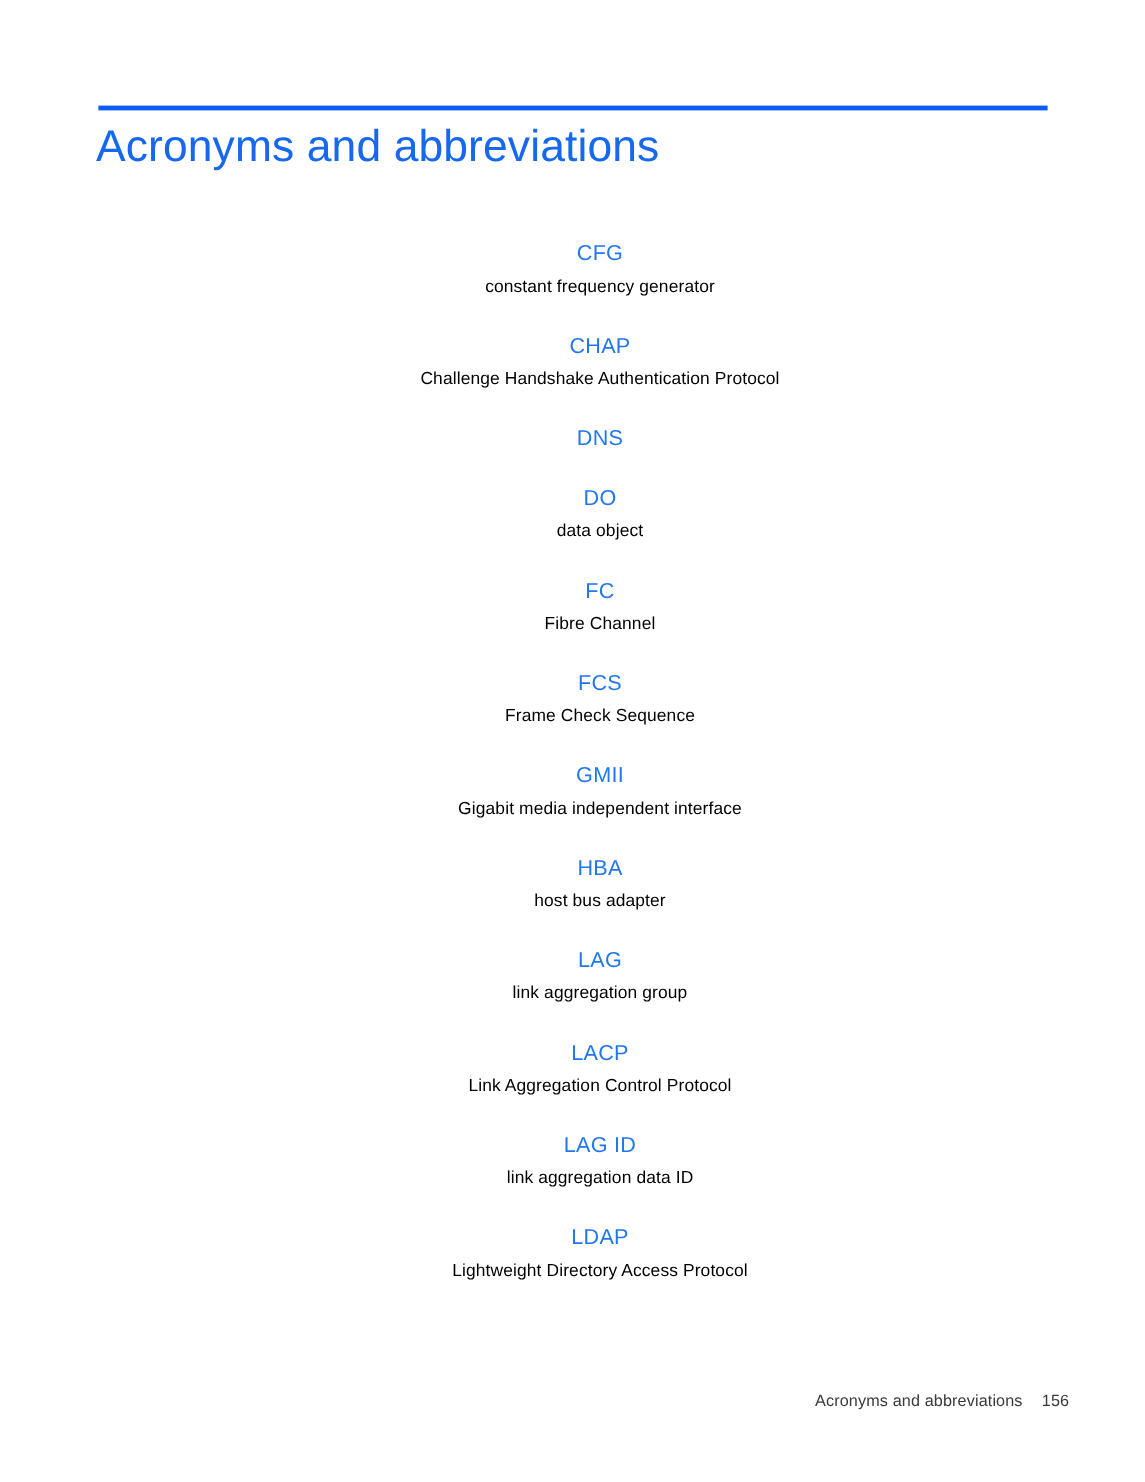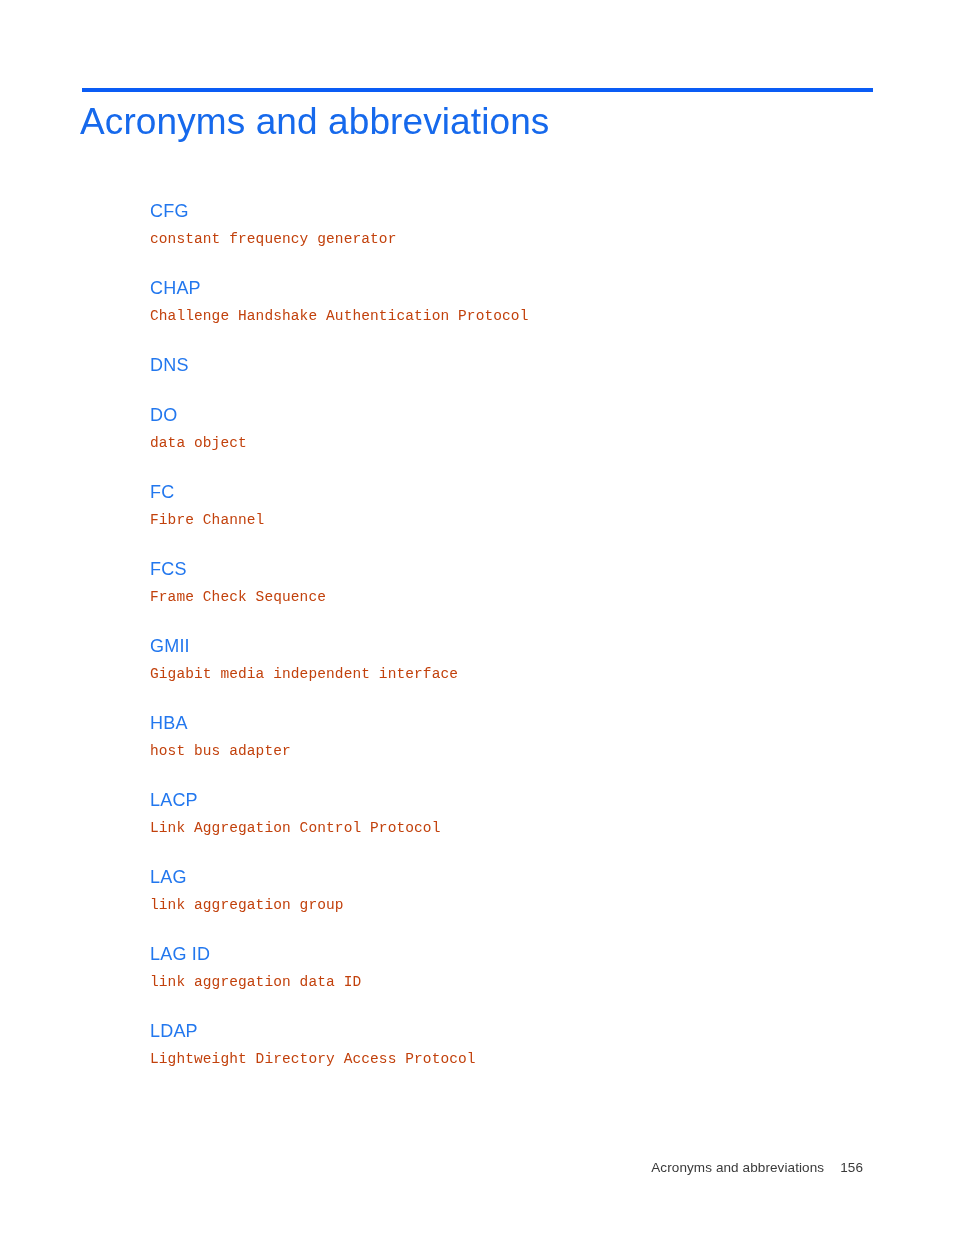--- a/index.html
+++ b/index.html
@@ -51,51 +51,52 @@
   
   .glossary {
     position: absolute;
     left: 150px;
     top: 200px;
     width: 700px;
   }
 
   .entry {
     margin: 0 0 28px 0;
+    text-align: center;
   }
 
   .entry:last-child {
     margin-bottom: 16px;
   }
 
   .entry-term {
     margin: 0 0 7px 0;
     font-family: "Liberation Sans", sans-serif;
     font-size: 18px;
     font-weight: 400;
     line-height: 22px;
     letter-spacing: 0.2px;
     color: #2277ee;
     white-space: nowrap;
   }
 
   .entry-definition {
     margin: 0;
-    font-family: Liberation Mono, monospace;
+    font-family: Liberation Sans, sans-serif;
     font-size: 14.5px;
     font-weight: 400;
     line-height: 20px;
     letter-spacing: 0.1px;
-    color: #c2410c;
+    color: #000000;
   }
 
   
   .page-footer {
     position: absolute;
-    left: 72px;
+    left: 100px;
     top: 1158px;
     width: 791px;
     text-align: right;
     font-family: "Liberation Sans", sans-serif;
     font-size: 13.5px;
     line-height: 20px;
     color: #3a3a3a;
     white-space: nowrap;
   }
 
@@ -144,26 +145,26 @@
     </div>
     <div class="entry">
       <div class="entry-term">GMII</div>
       <div class="entry-definition">Gigabit media independent interface</div>
     </div>
     <div class="entry">
       <div class="entry-term">HBA</div>
       <div class="entry-definition">host bus adapter</div>
     </div>
     <div class="entry">
+      <div class="entry-term">LAG</div>
+      <div class="entry-definition">link aggregation group</div>
+    </div>
+    <div class="entry">
       <div class="entry-term">LACP</div>
       <div class="entry-definition">Link Aggregation Control Protocol</div>
-    </div>
-    <div class="entry">
-      <div class="entry-term">LAG</div>
-      <div class="entry-definition">link aggregation group</div>
     </div>
     <div class="entry">
       <div class="entry-term">LAG ID</div>
       <div class="entry-definition">link aggregation data ID</div>
     </div>
     <div class="entry">
       <div class="entry-term">LDAP</div>
       <div class="entry-definition">Lightweight Directory Access Protocol</div>
     </div>
   </div>

